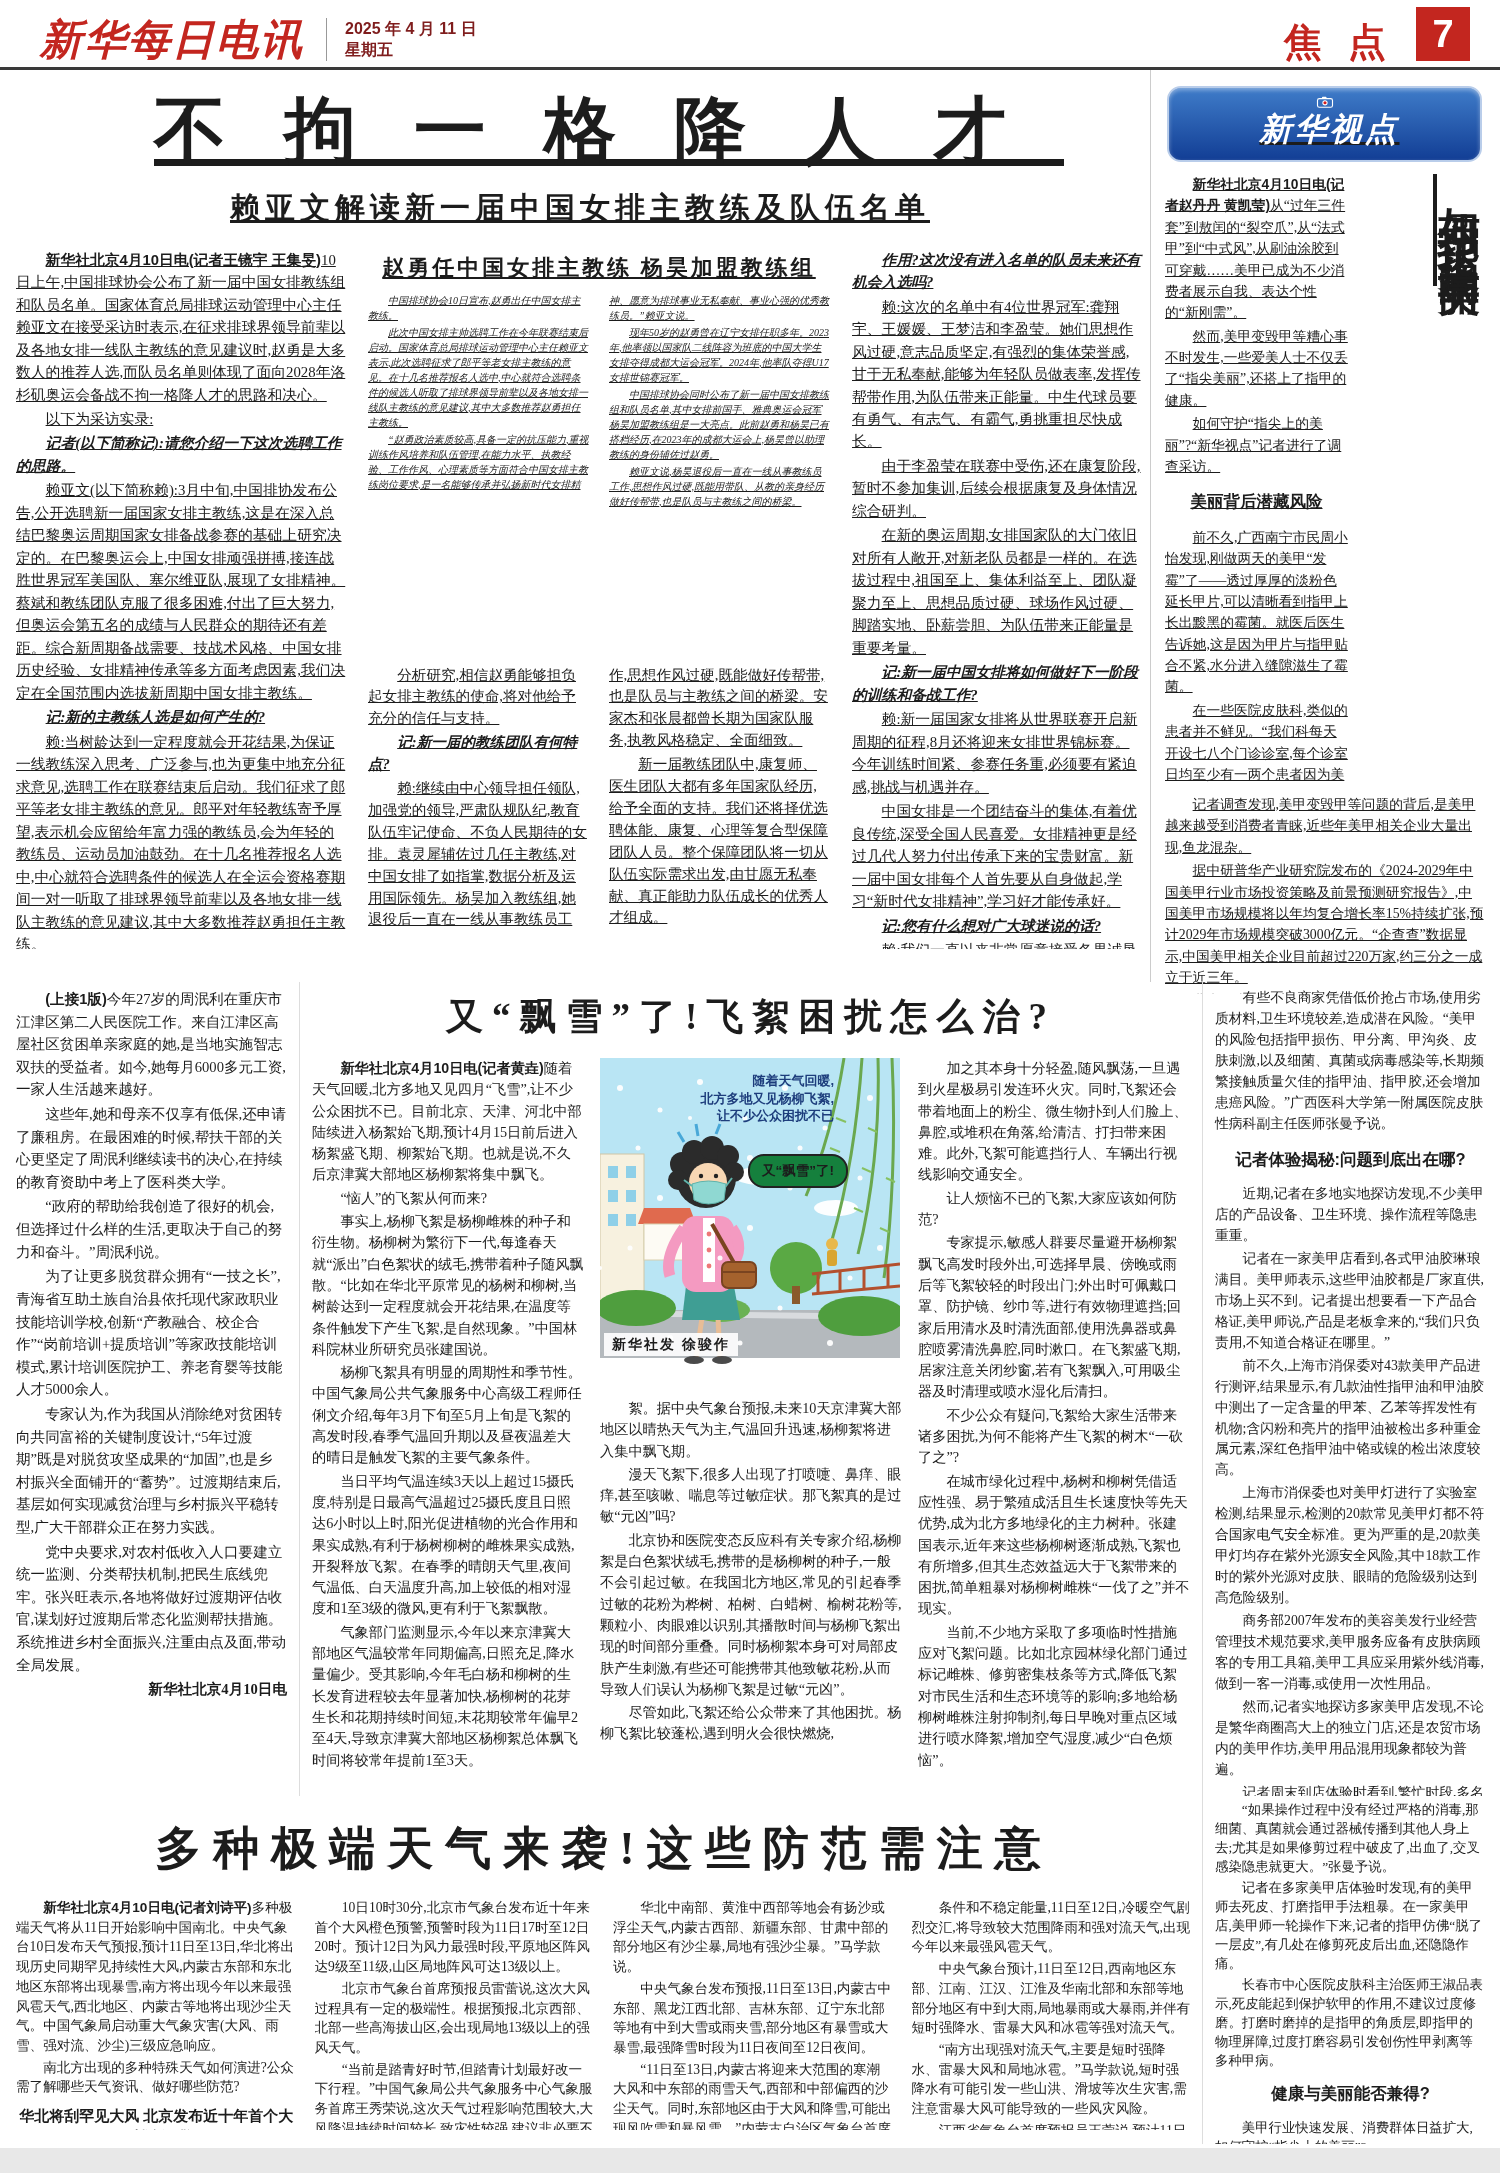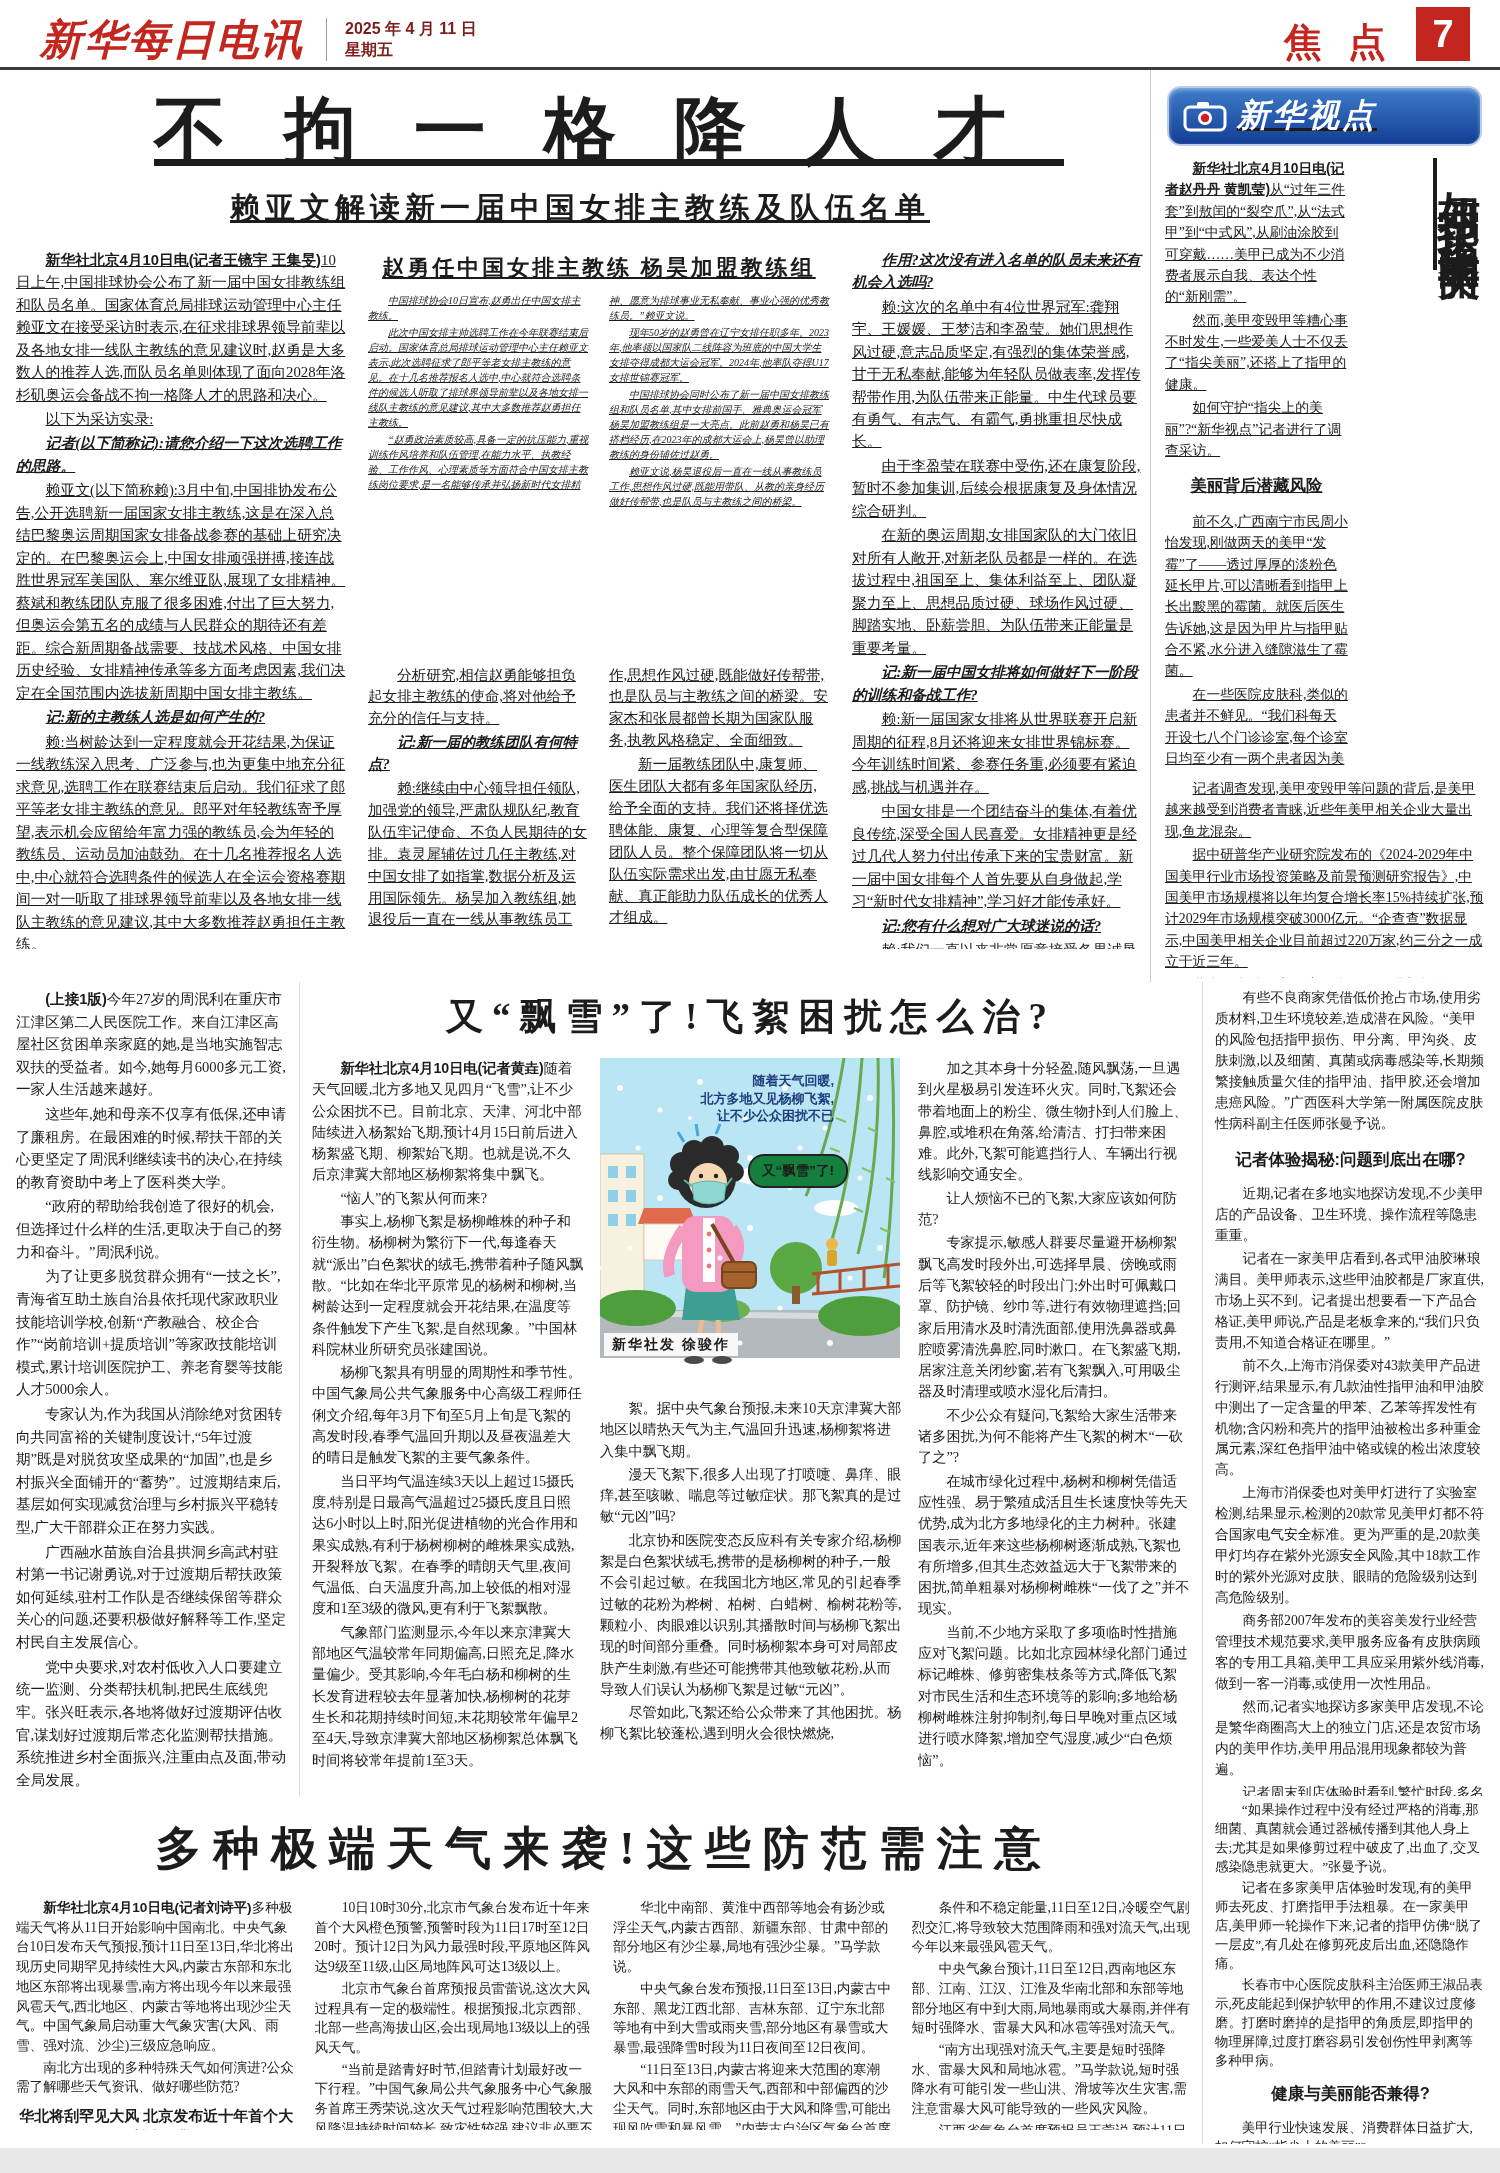--- a/index.html
+++ b/index.html
@@ -29,21 +29,21 @@
   #ac1{width:330px;}
   #acmid{width:462px;display:flex;flex-direction:column;}
   #ac4{flex:1;}
   #boxart{height:408px;overflow:hidden;margin-bottom:8px;}
   #boxhead{font-size:22px;font-weight:700;text-align:center;letter-spacing:3px;margin:4px 0 10px;}
   #boxbody{column-count:2;column-gap:20px;font-size:10px;line-height:1.5;font-style:italic;height:356px;overflow:hidden;}
   #acontin{column-count:2;column-gap:20px;height:276px;overflow:hidden;font-size:14.6px;line-height:1.5;}
   
   #secA-right{flex:1;border-left:1px solid #ccc;box-sizing:border-box;padding:0 16px 0 14px;}
   #badge{margin:16px 2px 12px;height:56px;border-radius:14px;background:linear-gradient(#3f7cc9,#123e95);
-         border:2px solid #b9cdea;display:flex;align-items:center;padding:0 14px;box-shadow:inset 0 2px 4px rgba(255,255,255,.4);}
+         border:2px solid #b9cdea;display:flex;align-items:center;padding:8px 14px;box-shadow:inset 0 2px 4px rgba(255,255,255,.4);flex-direction:column;}
   #badge .txt{color:#fff;font-size:32px;font-weight:900;font-style:italic;letter-spacing:3px;margin-left:10px;font-family:"Liberation Sans",sans-serif;}
   #sb-top{display:flex;height:614px;overflow:hidden;}
   #sb-intro{flex:1;font-size:13.8px;line-height:1.55;overflow:hidden;}
   #vhead{width:130px;writing-mode:vertical-rl;font-size:42px;font-weight:900;line-height:1.2;letter-spacing:7px;margin-left:6px;}
   #sb-tail{font-size:13.8px;line-height:1.55;height:200px;overflow:hidden;margin-top:6px;}
   .shd{font-family:"Liberation Sans",sans-serif;font-weight:700;font-size:16.5px;text-align:center;text-indent:0;margin:12px 0;}
   
   #secB{display:flex;height:814px;}
   #b-left{width:300px;box-sizing:border-box;padding:6px 12px 0 16px;border-right:1px solid #ddd;font-size:14.6px;line-height:1.55;overflow:hidden;}
   #b-center{flex:1;box-sizing:border-box;padding:0 12px;}
@@ -163,21 +163,20 @@
     </div>
   </div>
 
   <div id="secB">
     <div id="b-left">
         <p><b class="lead">(上接1版)</b>今年27岁的周泯利在重庆市江津区第二人民医院工作。来自江津区高屋社区贫困单亲家庭的她,是当地实施智志双扶的受益者。如今,她每月6000多元工资,一家人生活越来越好。</p>
         <p>这些年,她和母亲不仅享有低保,还申请了廉租房。在最困难的时候,帮扶干部的关心更坚定了周泯利继续读书的决心,在持续的教育资助中考上了医科类大学。</p>
         <p>“政府的帮助给我创造了很好的机会,但选择过什么样的生活,更取决于自己的努力和奋斗。”周泯利说。</p>
         <p>为了让更多脱贫群众拥有“一技之长”,青海省互助土族自治县依托现代家政职业技能培训学校,创新“产教融合、校企合作”“岗前培训+提质培训”等家政技能培训模式,累计培训医院护工、养老育婴等技能人才5000余人。</p>
         <p>专家认为,作为我国从消除绝对贫困转向共同富裕的关键制度设计,“5年过渡期”既是对脱贫攻坚成果的“加固”,也是乡村振兴全面铺开的“蓄势”。过渡期结束后,基层如何实现减贫治理与乡村振兴平稳转型,广大干部群众正在努力实践。</p>
-        <p>广西融水苗族自治县拱洞乡高武村驻村第一书记谢勇说,对于过渡期后帮扶政策如何延续,驻村工作队是否继续保留等群众关心的问题,还要积极做好解释等工作,坚定村民自主发展信心。</p>
         <p>党中央要求,对农村低收入人口要建立统一监测、分类帮扶机制,把民生底线兜牢。张兴旺表示,各地将做好过渡期评估收官,谋划好过渡期后常态化监测帮扶措施。系统推进乡村全面振兴,注重由点及面,带动全局发展。</p>
         <p class="end">新华社北京4月10日电</p>
       </div>
 
     <div id="b-center">
       <div id="fxhead">又“飘雪”了!飞絮困扰怎么治?</div>
       <div id="fxcols">
         <div id="fxA" class="fxcol">
             <p><b class="lead">新华社北京4月10日电(记者黄垚)</b>随着天气回暖,北方多地又见四月“飞雪”,让不少公众困扰不已。目前北京、天津、河北中部陆续进入杨絮始飞期,预计4月15日前后进入杨絮盛飞期、柳絮始飞期。也就是说,不久后京津冀大部地区杨柳絮将集中飘飞。</p>
             <p>“恼人”的飞絮从何而来?</p>

